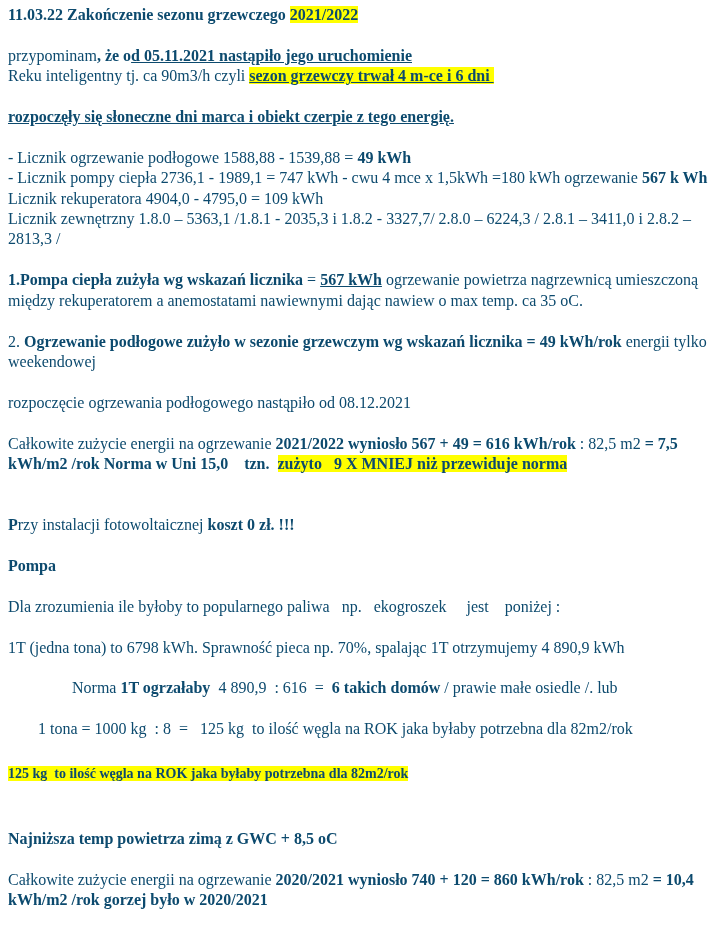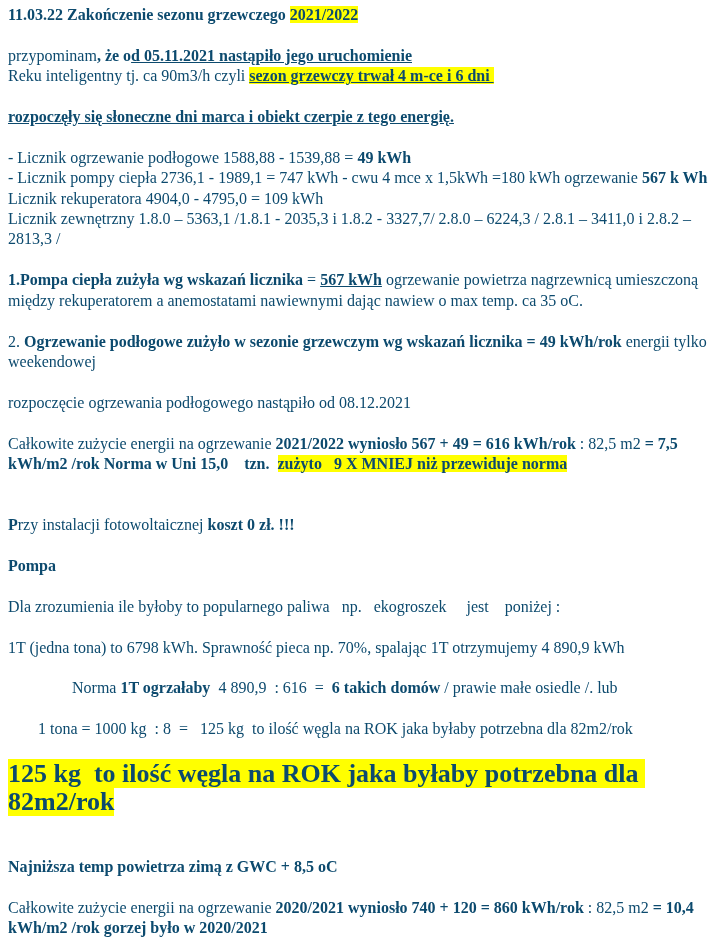--- a/index.html
+++ b/index.html
@@ -22,21 +22,21 @@
   .para {
     margin: 0;
     white-space: pre-wrap;
     word-wrap: break-word;
   }
   .para.empty { min-height: 20.4px; }
   .b  { font-weight: bold; }
   .u  { text-decoration: underline; text-align: center; }
   .hl { background-color: #ffff00; }
   .para.big {
-    font-size: 26px;
+    font-size: 14px;
     line-height: 28px;
   }
 </style>
 </head>
 <body>
 
 <div class="doc">
     <p class="para"><span class="b">11.03.22 Zakończenie sezonu grzewczego </span><span class="b hl">2021/2022</span></p>
     <p class="para empty">&nbsp;</p>
     <p class="para"><span>przypominam</span><span class="b">, że o</span><span class="b u">d 05.11.2021 nastąpiło jego uruchomienie</span></p>

